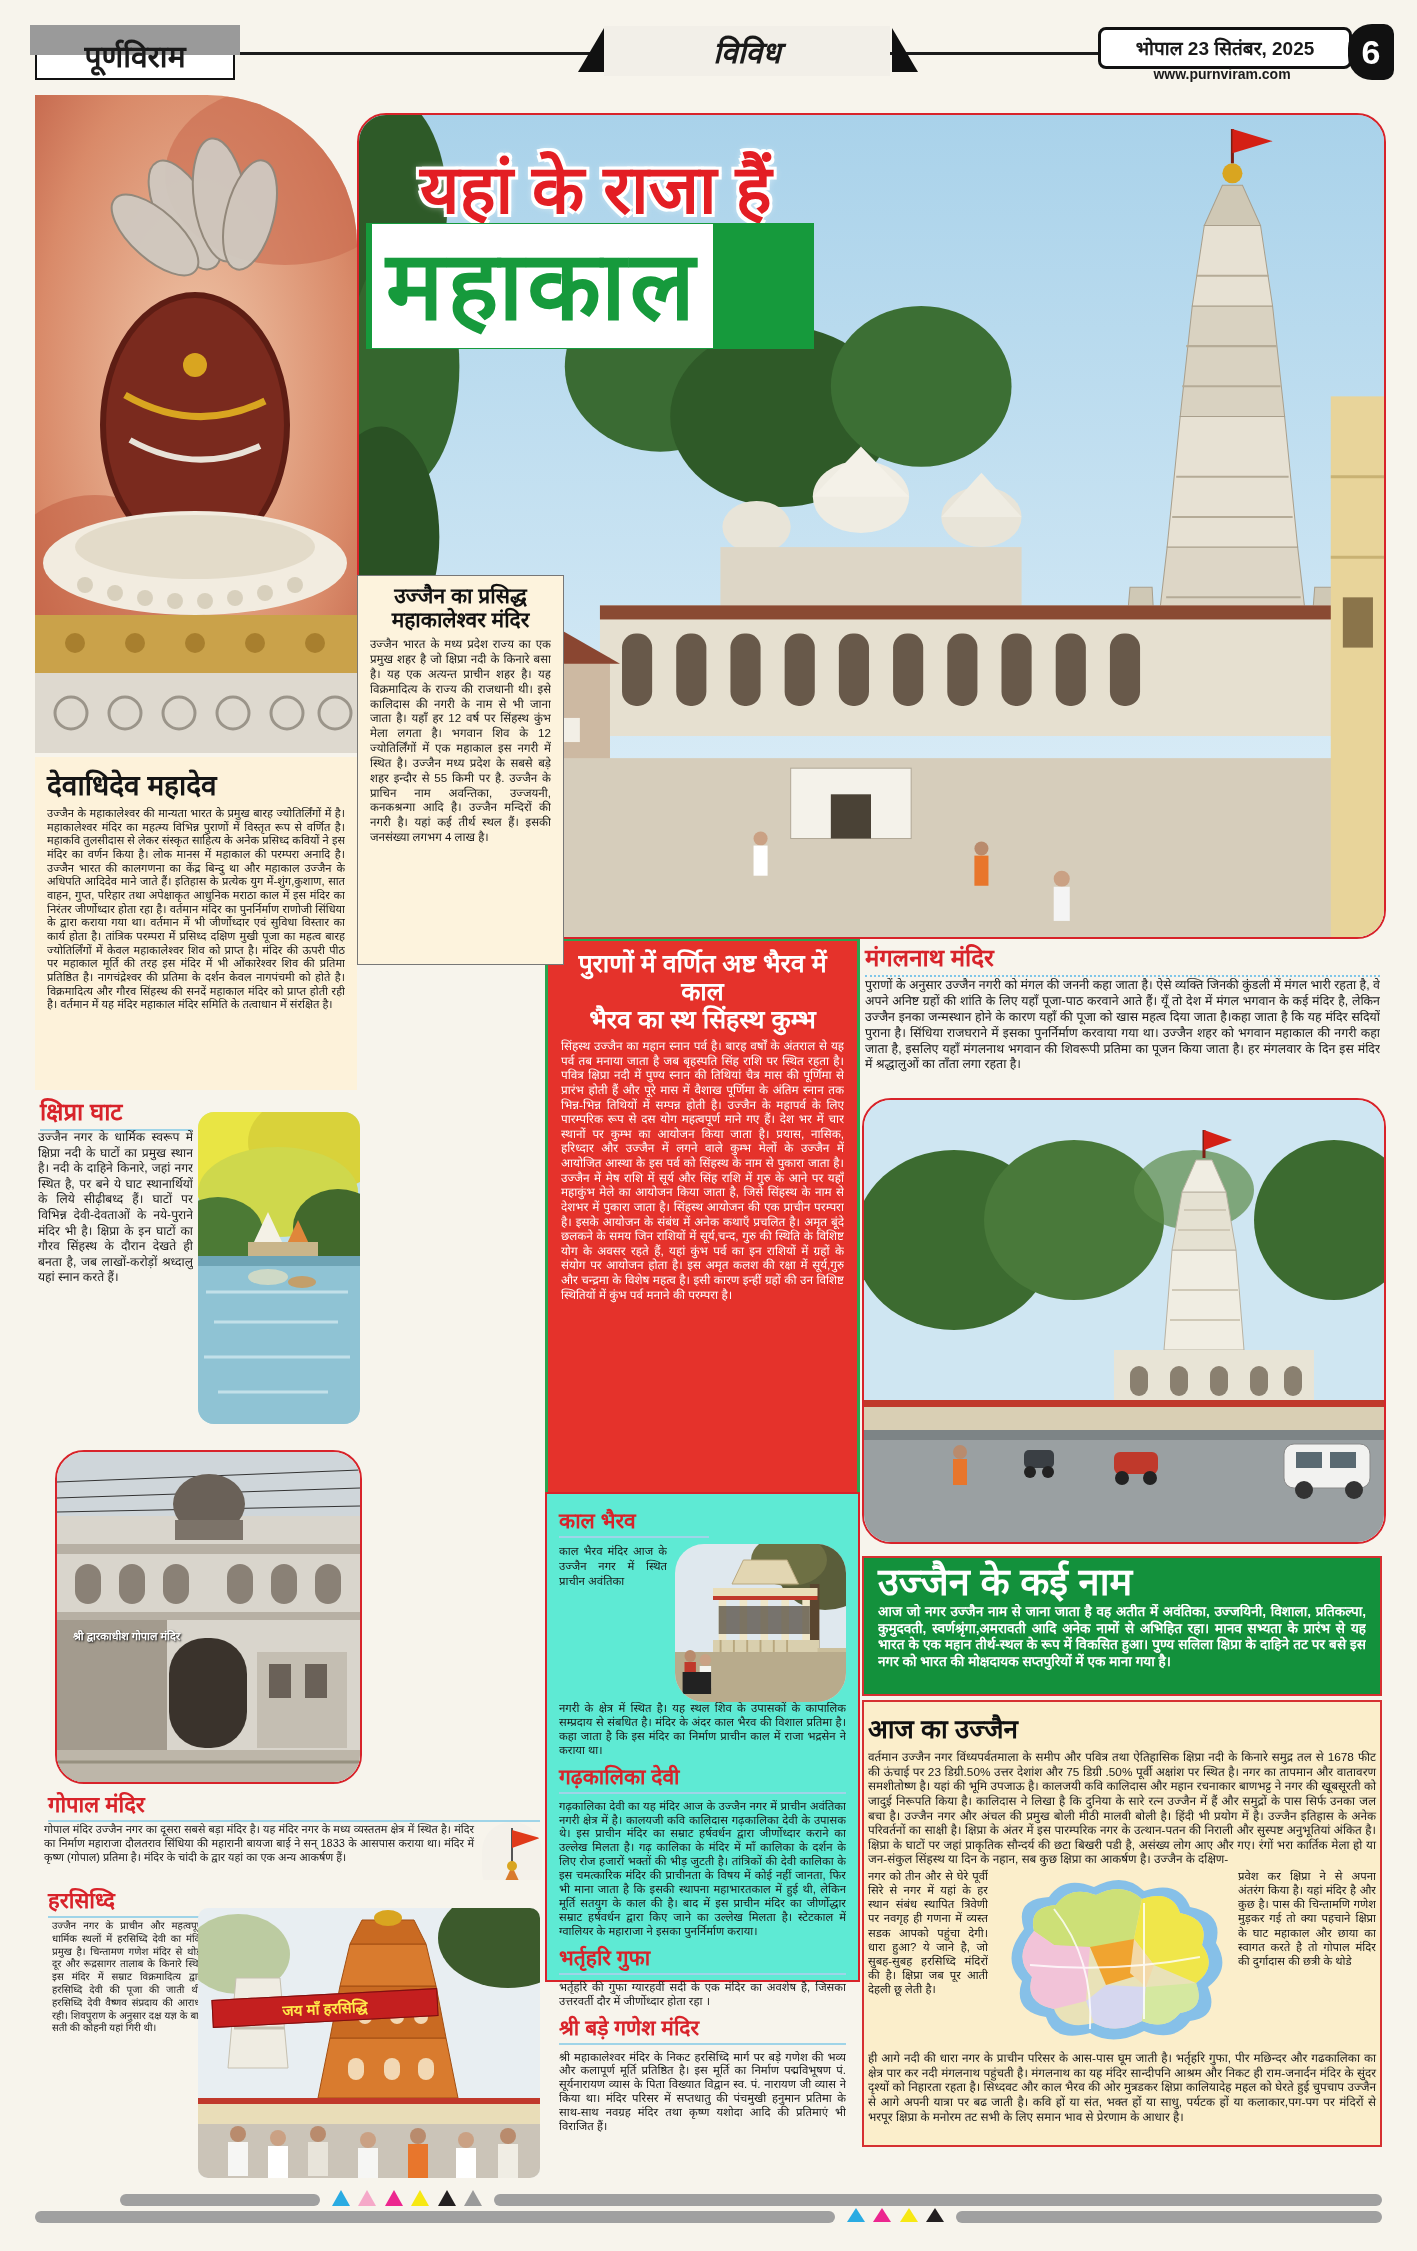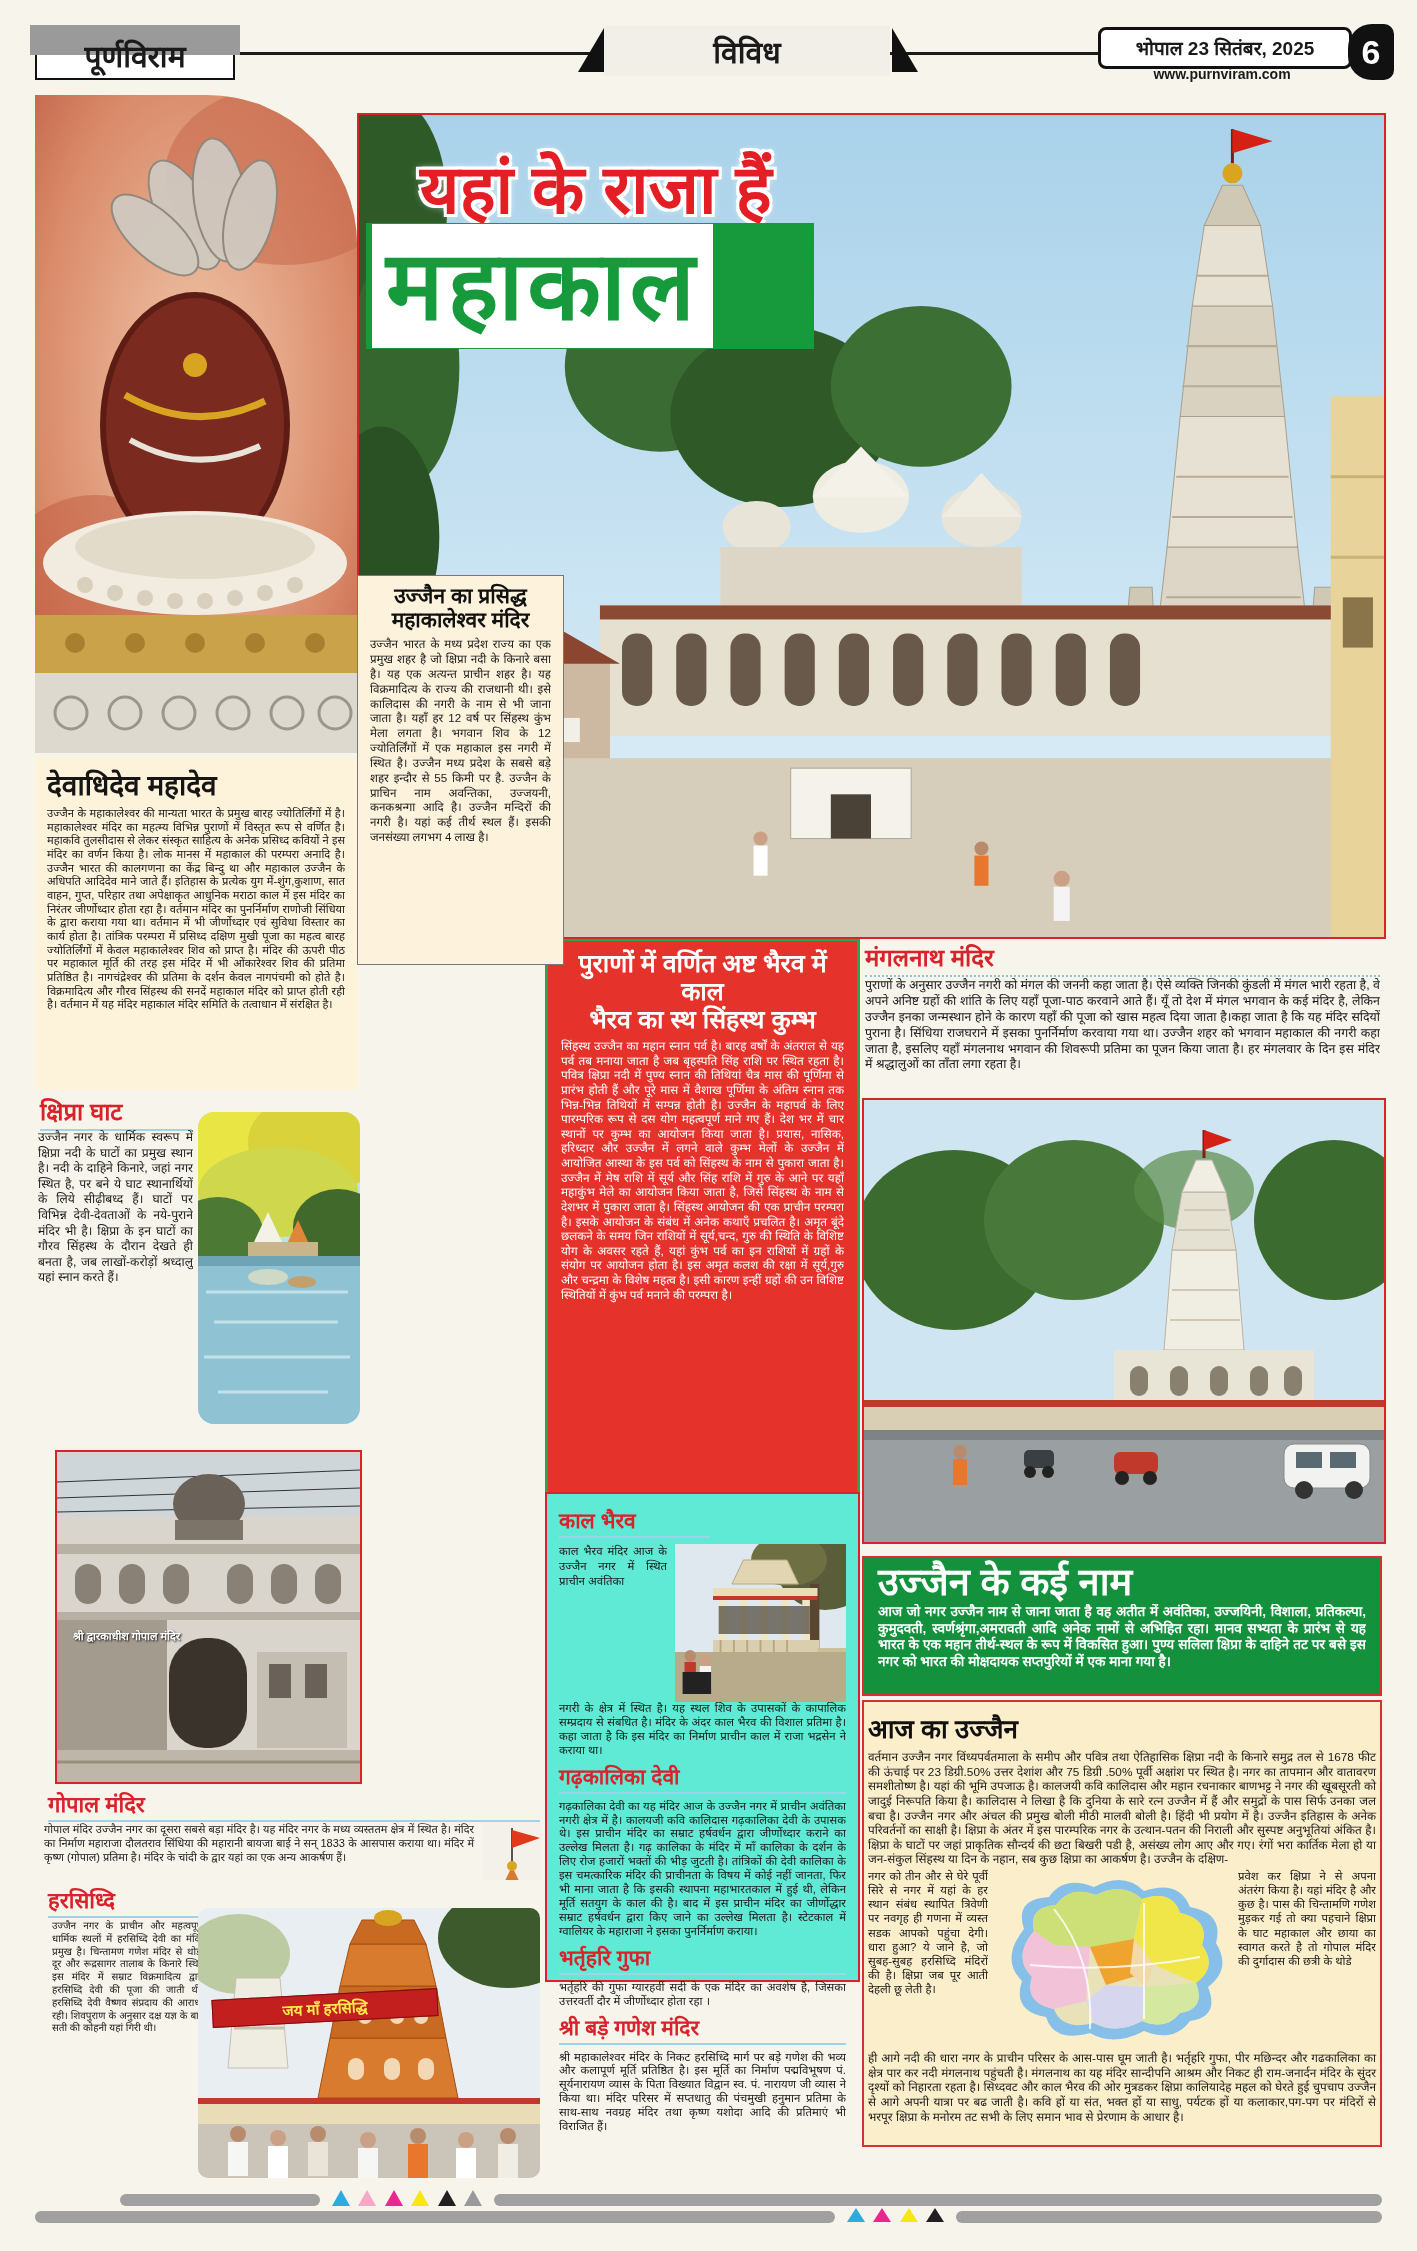--- a/index.html
+++ b/index.html
@@ -1,29 +1,29 @@
 <!DOCTYPE html>
 <html><head>
 <meta charset="utf-8">
 <style>
   html,body{margin:0;padding:0;}
   body{width:1417px;height:2251px;position:relative;background:#f7f4ec;
        font-family:"Liberation Sans","DejaVu Sans",sans-serif;color:#1a1a1a;overflow:hidden;}
   .abs{position:absolute;}
   .bt{text-align:justify;line-height:1.28;overflow:hidden;}
   .sec-head{color:#d8232a;font-weight:bold;border-bottom:2px solid #9fd4e8;padding-bottom:2px;}
-  .photo{overflow:hidden;}
+  .photo{overflow:hidden;border-radius:29px;}
   .photo svg{display:block;width:100%;height:100%;}
   
   .masthead{left:35px;top:30px;width:196px;height:46px;background:#fff;border:2px solid #111;
             display:flex;align-items:center;justify-content:center;font-weight:bold;font-size:30px;z-index:3;}
   .masthead::before{content:"";position:absolute;left:-7px;right:-7px;top:-7px;height:30px;background:#9a9a9a;z-index:-1;}
   .hrule{left:35px;top:52px;width:1347px;height:3px;background:#1c1c1c;z-index:1;}
   .section-panel{left:604px;top:26px;width:286px;height:50px;background:#f2efe8;display:flex;align-items:center;
-                 justify-content:center;font-weight:bold;font-size:30px;z-index:2;}
+                 justify-content:center;font-weight:bold;font-size:30px;z-index:2;font-style:italic;}
   .flag{width:0;height:0;border-style:solid;z-index:2;}
   .flag-left{left:578px;top:28px;border-width:0 0 44px 26px;border-color:transparent transparent #111 transparent;}
   .flag-right{left:892px;top:28px;border-width:44px 26px 0 0;border-color:#111 transparent transparent transparent;transform:scaleY(-1);}
   .date-box{left:1098px;top:27px;width:248px;height:36px;background:#fff;border:3px solid #111;border-radius:8px;
             display:flex;align-items:center;justify-content:center;font-weight:bold;font-size:19px;z-index:2;}
   .website{left:1098px;top:66px;width:248px;text-align:center;font-weight:bold;font-size:14px;z-index:2;}
   .pagenum{left:1348px;top:24px;width:46px;height:56px;background:#111;color:#fff;border-radius:24px 10px 10px 24px;
            display:flex;align-items:center;justify-content:center;font-weight:bold;font-size:34px;z-index:2;}
   
   .feature-box{left:357px;top:113px;width:1025px;height:822px;border:2px solid #d8232a;background:#cfe4f2;z-index:1;}

